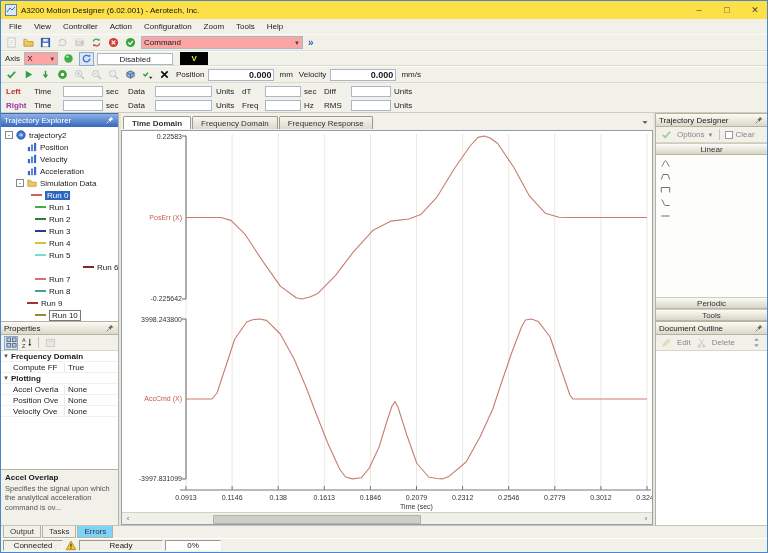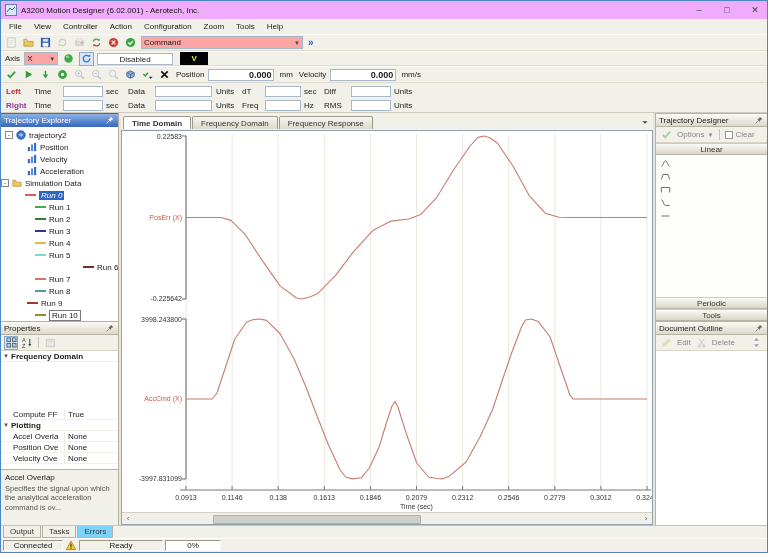--- a/index.html
+++ b/index.html
@@ -1,19 +1,19 @@
 <!DOCTYPE html>
 <html><head>
 <meta charset="utf-8">
 <style>
 *{box-sizing:border-box;margin:0;padding:0}
 html,body{width:768px;height:553px}
 body{font-family:"Liberation Sans","DejaVu Sans",sans-serif;font-size:8px;color:#1a1a1a;background:#fff;overflow:hidden}
 .window{width:768px;height:553px;border:1px solid #4a86c8;display:flex;flex-direction:column;background:#f1f0e9;overflow:hidden}
-.titlebar{height:18px;background:#f0abfc;display:flex;align-items:center;padding:0 0 0 4px;gap:4px;flex:0 0 auto}
+.titlebar{height:18px;background:#fde047;display:flex;align-items:center;padding:0 0 0 4px;gap:4px;flex:0 0 auto}
 .appicon{width:12px;height:12px}
 .title{flex:1;font-size:8px;color:#111}
 .wbtn{width:24px;height:18px;display:flex;align-items:center;justify-content:center;color:#444;font-size:9px}
 .menubar{height:15px;display:flex;align-items:center;padding:0 2px;flex:0 0 auto}
 .menu-item{padding:1px 6px;color:#222}
 .tb{display:flex;align-items:center;padding:0 3px;gap:3px;flex:0 0 auto;border-top:1px solid #fafaf6;border-bottom:1px solid #dedbcd}
 .tb1{height:17px}.tb2{height:15px;border-bottom:1px solid #dedbcd}.tb3{height:17px}
 .tbico{width:15px;height:14px;display:inline-flex;align-items:center;justify-content:center}
 .tbico svg{width:11px;height:11px}
 .dim{opacity:.42}
@@ -53,21 +53,21 @@
 .proptb{height:16px;display:flex;align-items:center;gap:2px;padding:0 3px;border-bottom:1px solid #d8d5c6;background:#f1f0e9}
 .proptb .tbico{width:14px}
 .pressed{background:#dce6f4;border:1px solid #88a8d0}
 .propgrid{background:#fff;flex:1;overflow:hidden}
 .prow{height:11px;display:flex;align-items:center;border-bottom:1px solid #f2f1ea;padding-left:2px}
 .prow.cat{font-weight:bold;background:#fff}
 .catchev{width:8px;color:#555;font-size:6px}
 .pname{width:54px;overflow:hidden;white-space:nowrap;flex:0 0 auto;border-right:1px solid #eceade;padding-left:2px}
 .pval{padding-left:3px;overflow:hidden;white-space:nowrap}
 .pdesc{height:56px;border-top:1px solid #b5b2a4;padding:3px 4px;background:#f1f0e9}
-.pdesc .dt{font-weight:normal;margin-bottom:2px}
+.pdesc .dt{font-weight:bold;margin-bottom:2px}
 .pdesc .dx{color:#555;font-size:7.5px;line-height:1.25}
 .chart-tabs{height:17px;display:flex;align-items:center;padding:2px 2px 0 2px;position:relative;flex:0 0 auto}
 .ctab{padding:2px 8px 1px;border:1px solid #9a9a8c;border-bottom:none;background:linear-gradient(#f6f5ef,#ddd9cb);margin-right:1px;border-radius:2px 2px 0 0;color:#333;white-space:nowrap}
 .ctab.active{background:#fff;font-weight:bold}
 .tabmenu{position:absolute;right:3px;top:4px;width:10px;height:10px}
 .chartpage{flex:1;background:#fff;border:1px solid #90a0b0;position:relative;min-height:0}
 #chart-svg{position:absolute;left:0;top:0;width:530px;height:381px;display:block}
 .hscroll{position:absolute;left:0;bottom:0;height:12px;width:100%;background:#f0efe9;border-top:1px solid #d5d2c4;display:flex;align-items:center}
 .harr{width:12px;text-align:center;color:#666;font-size:8px}
 .hthumb{position:absolute;left:91px;width:208px;top:2px;height:9px;background:#cfcfc9;border:1px solid #b2b2aa;border-radius:1px}
@@ -337,30 +337,30 @@
               </div>
               <div class="trow" style="padding-left: 26px;">
                 <span class="ticon"><svg viewBox="0 0 12 12">
                     <rect x="1" y="6" width="2.6" height="5" fill="#3a6bc8"></rect>
                     <rect x="4.7" y="3" width="2.6" height="8" fill="#5a8ad8"></rect>
                     <rect x="8.4" y="1" width="2.6" height="10" fill="#3a6bc8"></rect>
                   </svg></span>
                 <span>Acceleration</span>
               </div>
             </div>
-          <div class="trow" style="">
+          <div class="trow" style="padding-left:15px">
             <span class="expbox">-</span>
             <svg class="ticon" viewBox="0 0 12 12">
                 <path d="M1 4h4l1 1h5v5H1z" fill="#f0c85a" stroke="#b08c2e" stroke-width=".8"></path>
                 <path d="M1 4V2.5h3l1 1.5" fill="#f8e3a0" stroke="#b08c2e" stroke-width=".8"></path>
               </svg>
             <span>Simulation Data</span>
           </div>
           <div id="tree-runs">
-              <div class="trow" style="padding-left: 24px; font-style: italic;">
+              <div class="trow" style="padding-left: 30px;">
                 <span class="runline" style="background: rgb(212, 96, 90);"></span>
                 <span class="runlabel sel">Run 0</span>
               </div>
               <div class="trow" style="padding-left: 34px;">
                 <span class="runline" style="background: rgb(63, 174, 73);"></span>
                 <span class="runlabel">Run 1</span>
               </div>
               <div class="trow" style="padding-left: 34px;">
                 <span class="runline" style="background: rgb(46, 125, 58);"></span>
                 <span class="runlabel">Run 2</span>
@@ -431,21 +431,21 @@
                 <rect x="1.5" y="2.5" width="9" height="8" fill="#ddd" stroke="#999"></rect>
                 <rect x="3" y="4" width="6" height="1" fill="#aaa"></rect>
               </svg>
             </span>
         </div>
         <div class="propgrid" id="prop-rows">
             <div class="prow cat">
               <span class="catchev">▼</span>
               <span>Frequency Domain</span>
             </div>
-            <div class="prow" style="padding-left: 10px; margin-top: 47px;">
+            <div class="prow" style="padding-left: 10px;">
               <span class="pname">Compute FF</span>
               <span class="pval">True</span>
             </div>
             <div class="prow cat">
               <span class="catchev">▼</span>
               <span>Plotting</span>
             </div>
             <div class="prow" style="padding-left: 10px;">
               <span class="pname">Accel Overla</span>
               <span class="pval">None</span>

